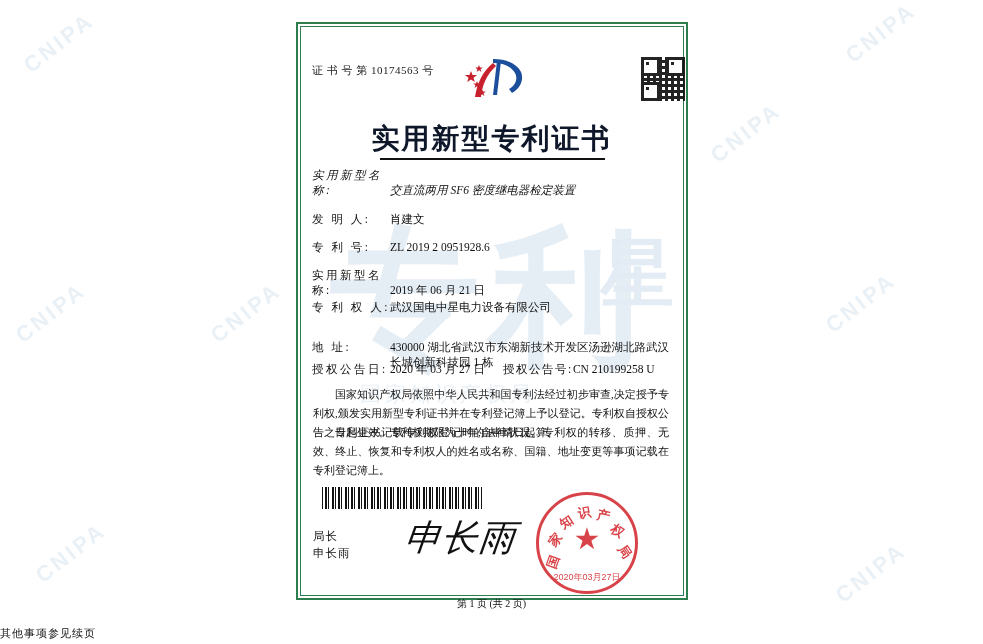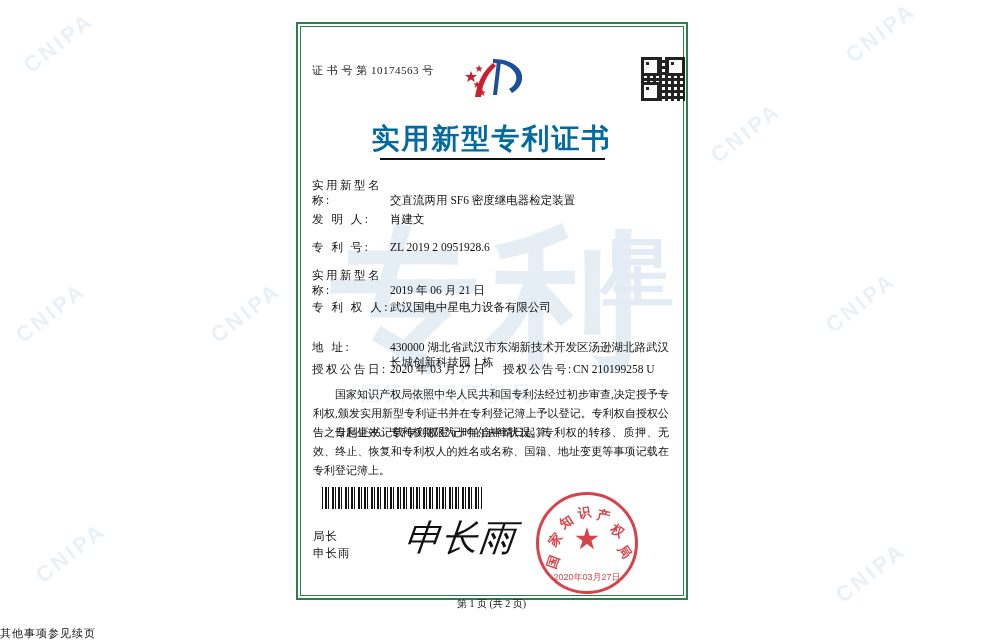--- a/index.html
+++ b/index.html
@@ -139,21 +139,21 @@
     height: 55px;
   }
 
   #doc-title {
     position: absolute;
     left: 0; right: 0;
     top: 120px;
     text-align: center;
     font-size: 28px;
     font-weight: bold;
-    color: #0369a1;
+    color: #0f172a;
     letter-spacing: 2px;
   }
   #title-underline {
     position: absolute;
     left: 380px;
     top: 158px;
     width: 225px;
     height: 2px;
     background: #111;
   }
@@ -344,21 +344,21 @@
       <polygon points="8,16 9.5,20 14,20 10.5,22.8 11.8,27 8,24.4 4.2,27 5.5,22.8 2,20 6.5,20" fill="#c8202d"></polygon>
       <polygon points="16,10 17,12.6 19.8,12.6 17.6,14.3 18.4,17 16,15.3 13.6,17 14.4,14.3 12.2,12.6 15,12.6" fill="#c8202d"></polygon>
       <polygon points="14,26 15,28.6 17.8,28.6 15.6,30.3 16.4,33 14,31.3 11.6,33 12.4,30.3 10.2,28.6 13,28.6" fill="#c8202d"></polygon>
       <polygon points="19,34 20,36.6 22.8,36.6 20.6,38.3 21.4,41 19,39.3 16.6,41 17.4,38.3 15.2,36.6 18,36.6" fill="#c8202d"></polygon>
     </svg>
   </div>
 
   <div id="doc-title">实用新型专利证书</div>
   <div id="title-underline"></div>
 
-  <div class="field-row" style="top:178px;">
+  <div class="field-row" style="top:168px;font-style:italic;">
     <span class="field-label">实用新型名称:</span><span class="field-value">交直流两用 SF6 密度继电器检定装置</span>
   </div>
 
   <div class="field-row" style="top:212px;">
     <span class="field-label">发 明 人:</span><span class="field-value">肖建文</span>
   </div>
 
   <div class="field-row" style="top:240px;">
     <span class="field-label">专 利 号:</span><span class="field-value">ZL 2019 2 0951928.6</span>
   </div>

